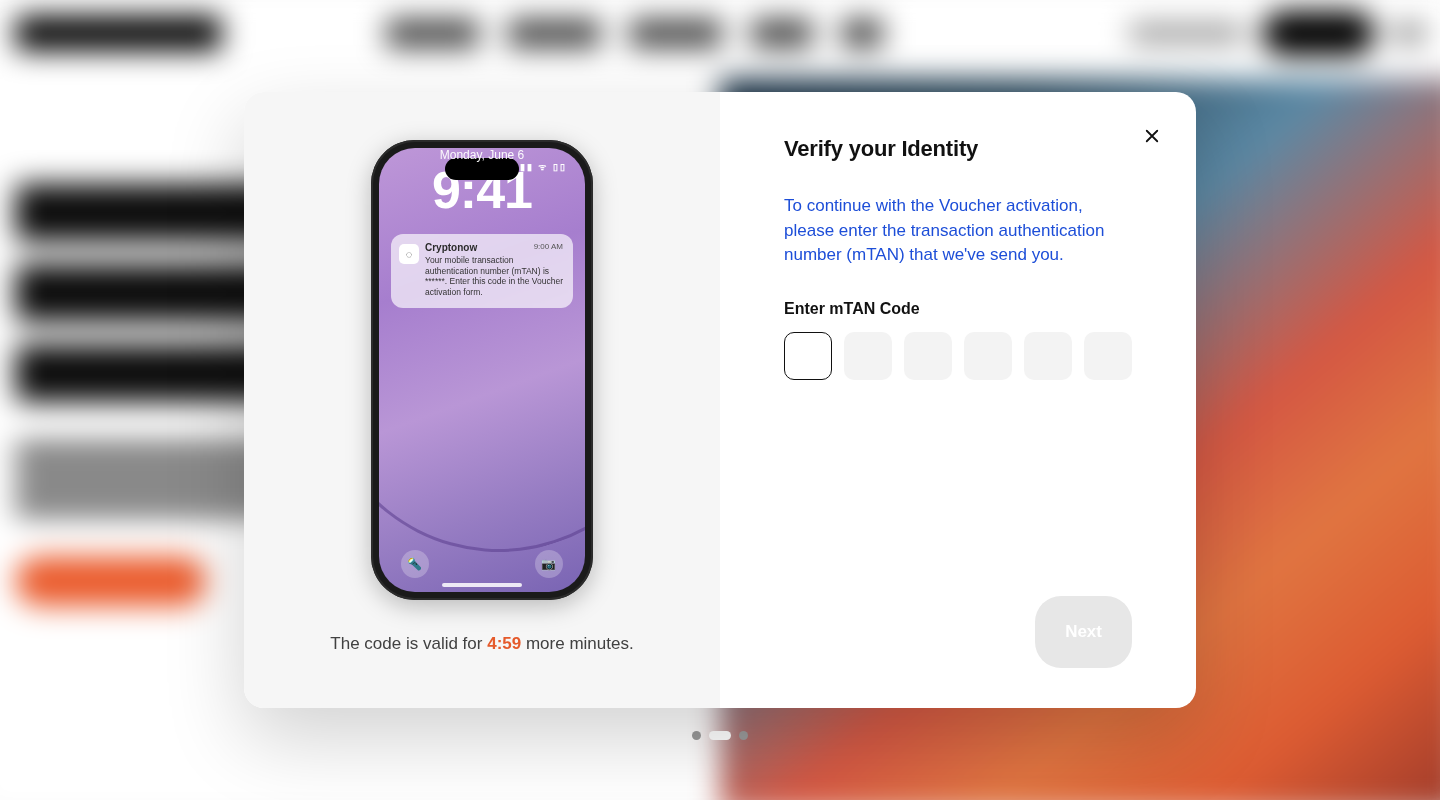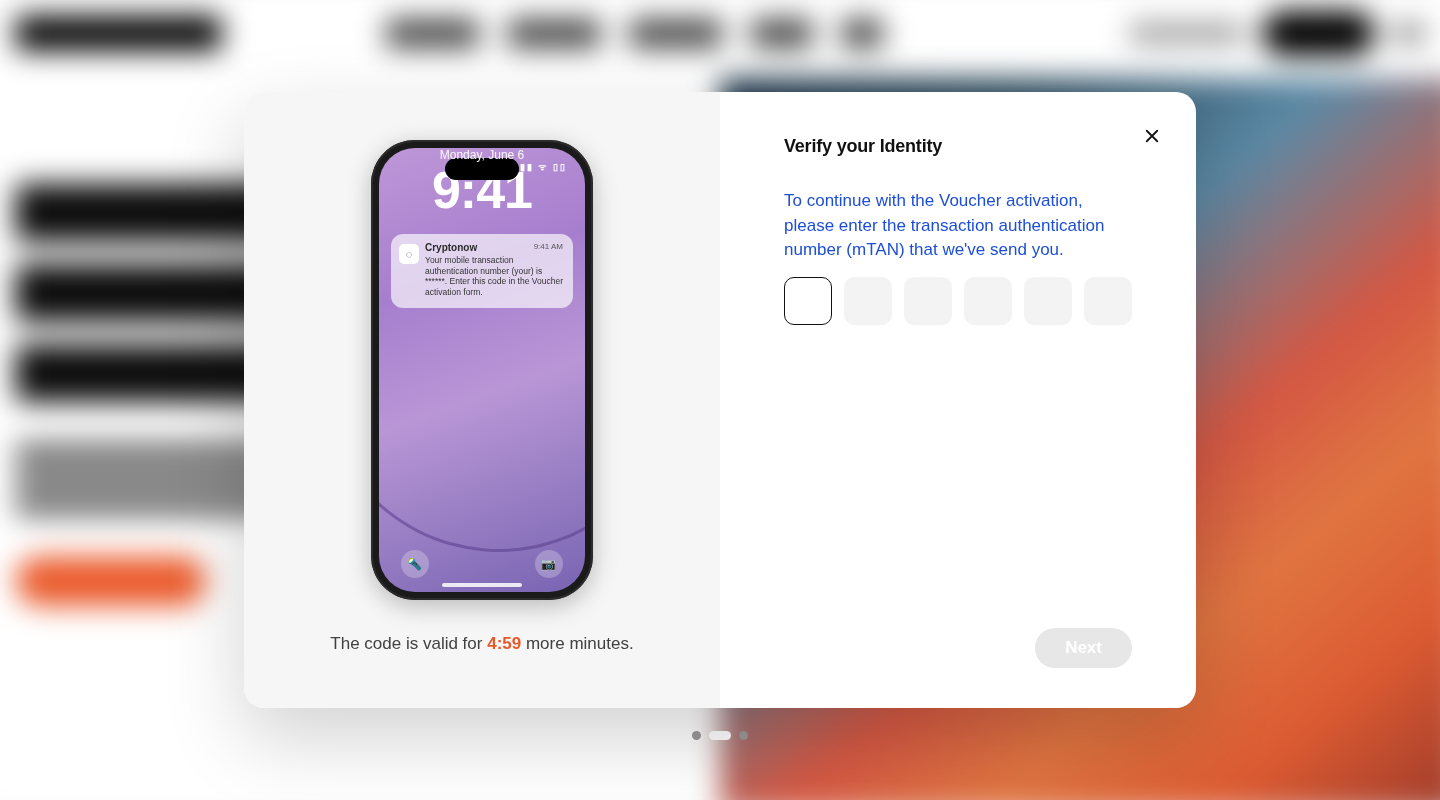--- a/index.html
+++ b/index.html
@@ -56,29 +56,29 @@
   .lockfoot { position:absolute; bottom:14px; left:0; right:0; display:flex; justify-content:space-between; padding:0 22px; }
   .roundbtn { width:28px; height:28px; border-radius:50%; background: rgba(255,255,255,.25); display:flex; align-items:center; justify-content:center; font-size:12px; }
   .homebar { position:absolute; bottom:5px; left:50%; transform:translateX(-50%); width:80px; height:4px; border-radius:3px; background: rgba(255,255,255,.85); }
 
   .validity { margin-top: 34px; font-size: 17px; color: #414141; }
   .validity .t { color: #e55a2b; font-weight: 600; }
 
   
   .close { position:absolute; top:28px; right:28px; width:32px; height:32px; display:flex; align-items:center; justify-content:center; cursor:pointer; color:#1a1a1a; }
   .close svg { width:18px; height:18px; }
-  h1.title { font-size: 18px; font-weight: 700; color:#111; letter-spacing:-0.2px; }
+  h1.title { font-size: 22px; font-weight: 700; color:#111; letter-spacing:-0.2px; }
   .desc { margin-top: 32px; font-size: 17px; line-height:1.45; color:#1d4ed8; max-width: 360px; }
   .label { margin-top: 32px; font-size: 16px; font-weight:600; color:#111; }
   .otp { margin-top: 14px; display:flex; gap:12px; }
   .otp input { width:48px; height:48px; border-radius:10px; border:none; background:#f3f3f3; text-align:center; font-size:20px; outline:none; }
   .otp input.focus { background:#fff; border:1.5px solid #111; caret-color:#111; }
   .resend { margin-top: 30px; font-size:16px; color:#5c5c5c; }
   .resend a { color:#111; font-weight:600; text-decoration:none; margin-left:4px; cursor:pointer; }
-  .next { align-self:flex-end; margin-top:auto; padding:10px 30px; border:none; border-radius:26px; background:#e7e7e7; color:#fff; font-size:17px; font-weight:600; cursor:not-allowed; }
+  .next { align-self:flex-end; margin-top:auto; padding:26px 30px; border:none; border-radius:26px; background:#e7e7e7; color:#fff; font-size:17px; font-weight:600; cursor:not-allowed; }
 </style>
 </head>
 <body>
 
 <div class="backdrop">
   <div class="bd-row">
     <div class="bd-left"></div>
     <div class="bd-right"></div>
   </div>
   <div class="bd-header">
@@ -125,22 +125,22 @@
           <div class="status">
             <span></span>
             <span class="icons">▮▮▮  ᯤ  ▯▯</span>
           </div>
           <div class="notch"></div>
           <div class="lockdate">Monday, June 6</div>
           <div class="locktime">9:41</div>
           <div class="notif">
             <div class="appicon">◌</div>
             <div class="title">Cryptonow</div>
-            <div class="time">9:41 AM</div>
-            <div class="body">Your mobile transaction authentication number (your) is ******. Enter this code in the Voucher activation form.</div>
+            <div class="time">9:00 AM</div>
+            <div class="body">Your mobile transaction authentication number (mTAN) is ******. Enter this code in the Voucher activation form.</div>
           </div>
           <div class="lockfoot">
             <div class="roundbtn">🔦</div>
             <div class="roundbtn">📷</div>
           </div>
           <div class="homebar"></div>
         </div>
       </div>
       <div class="validity">
         <span>The code is valid for </span><span class="t">4:59</span><span> more minutes.</span>
@@ -148,20 +148,21 @@
     </div>
 
     <div class="modal-right">
       <div class="close">
         <svg viewBox="0 0 24 24">
             <path d="M5 5 L19 19 M19 5 L5 19" stroke="#111" stroke-width="2.4" stroke-linecap="round" fill="none"></path>
           </svg>
       </div>
       <h1 class="title">Verify your Identity</h1>
       <p class="desc">To continue with the Voucher activation, please enter the transaction authentication number (mTAN) that we've send you.</p>
+      <div class="label">Enter mTAN Code</div>
       <div class="otp">
         <input class="focus" maxlength="1" autofocus="" style="">
         <input maxlength="1" style="">
         <input maxlength="1" style="">
         <input maxlength="1" style="">
         <input maxlength="1" style="">
         <input maxlength="1" style="">
       </div>
       <button class="next" disabled="">Next</button>
     </div>

